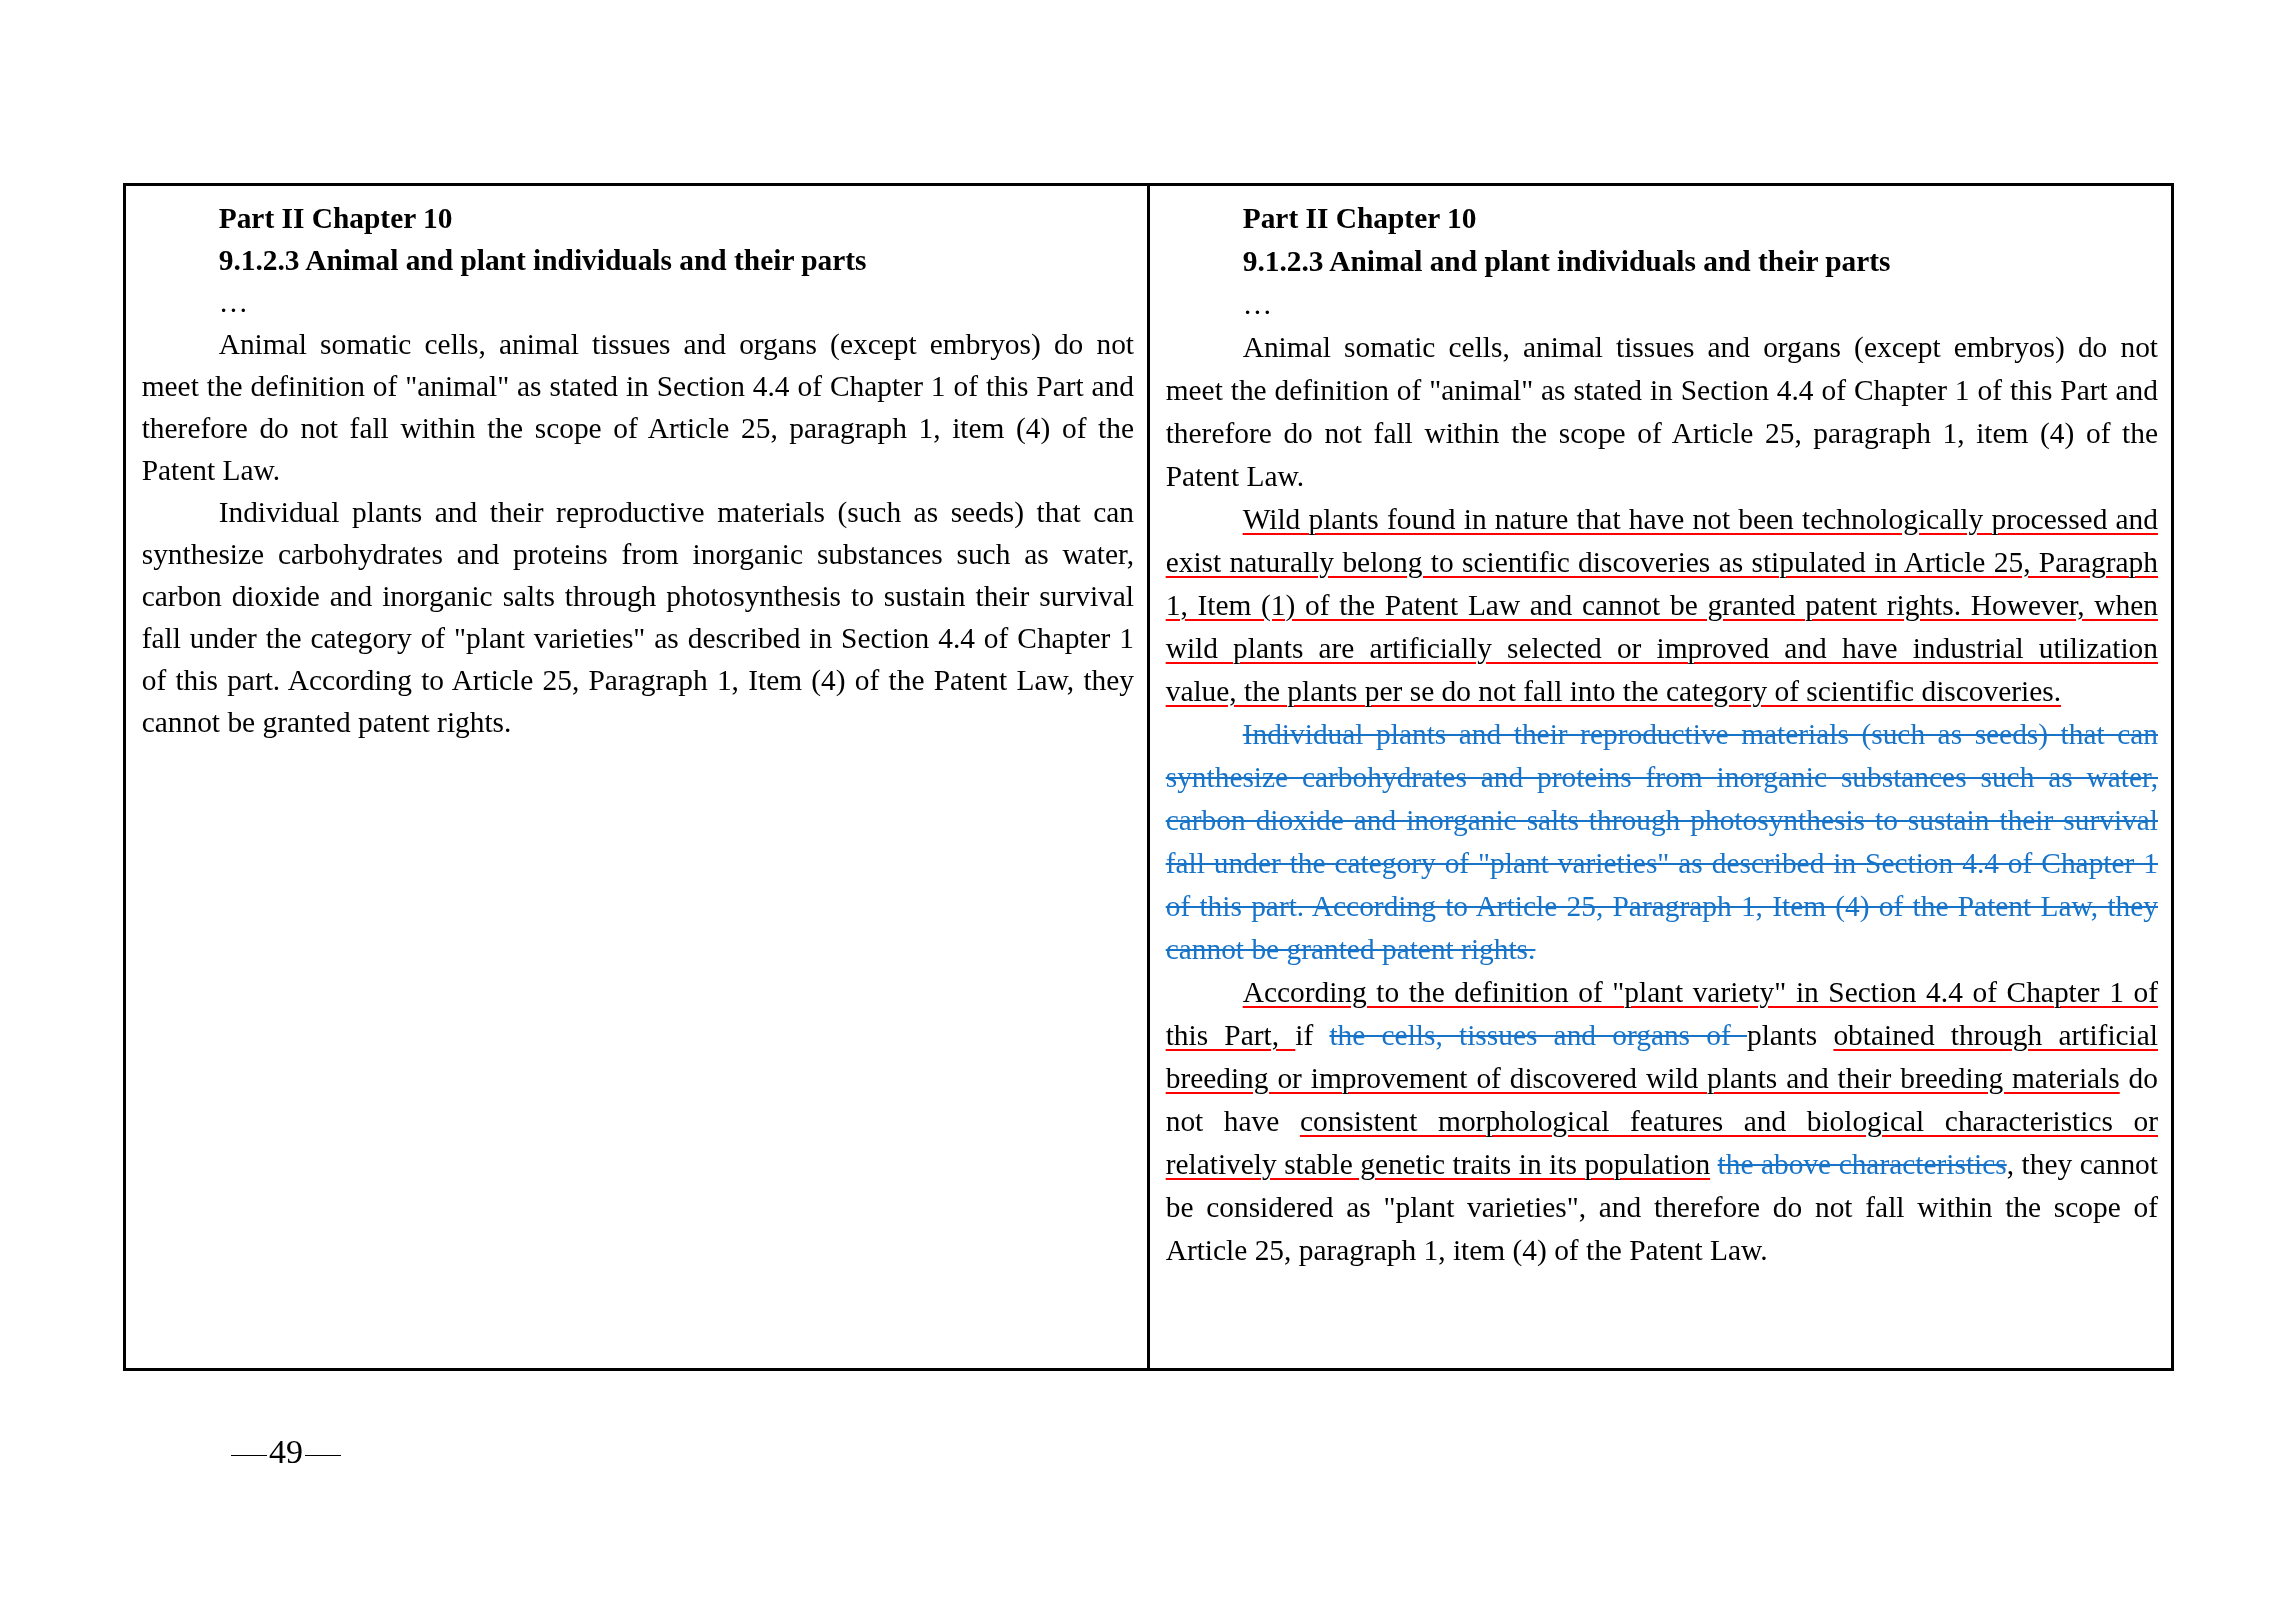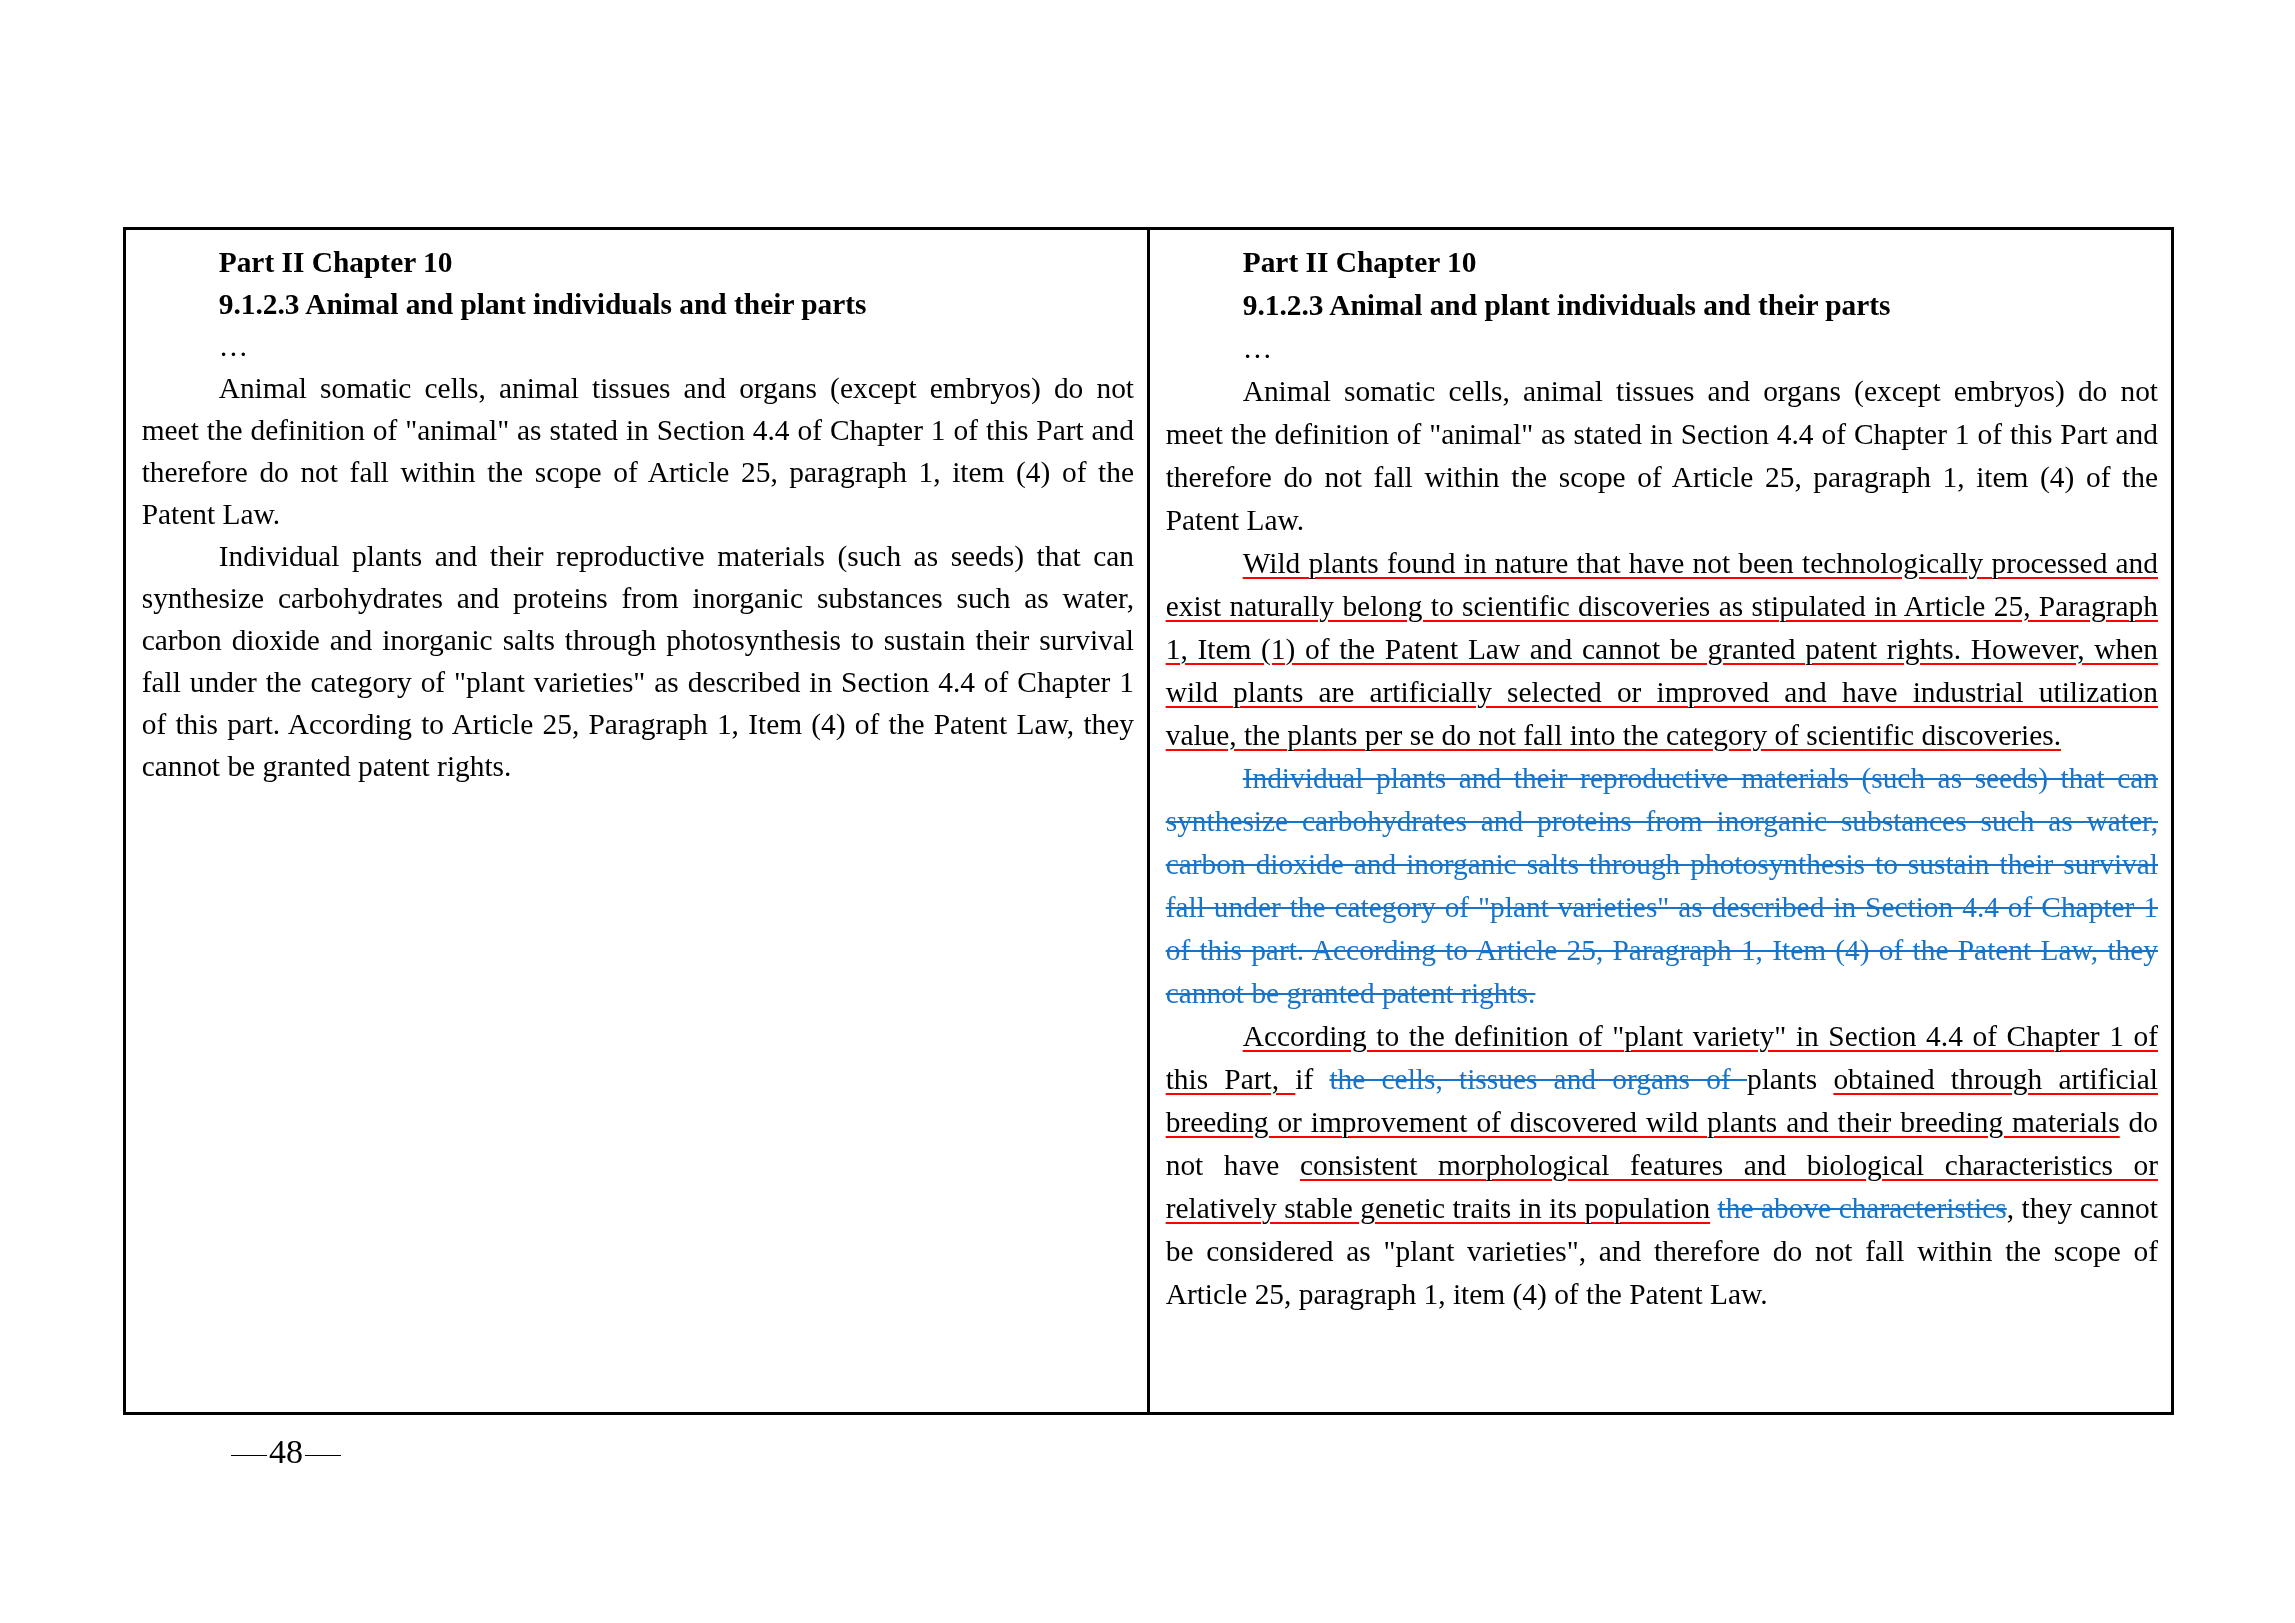--- a/index.html
+++ b/index.html
@@ -1,20 +1,20 @@
 <!DOCTYPE html>
 <html style="font-size:10.5px"><head>
 <meta charset="utf-8">
 <style>
   html, body { margin: 0; padding: 0; background: #ffffff; }
   body { width: 2295px; height: 1623px; position: relative; overflow: hidden;
          font-family: "Liberation Serif", "DejaVu Serif", serif; color: #000; }
   .page { position: absolute; left: 0; top: 0; width: 2295px; height: 1623px; }
   .table { position: absolute; left: 123px; top: 183px; width: 2051px; height: 1188px;
-           border: 3.9px solid #000; box-sizing: border-box; display: flex; margin-top: 44px; }
+           border: 3.9px solid #000; box-sizing: border-box; display: flex; }
   .col { box-sizing: border-box; height: 100%; }
   .col.left { width: 1024px; border-right: 3.9px solid #000; padding: 10.5px 13px 0 15.7px; }
   .col.right { flex: 1; padding: 10.5px 13px 0 15.7px; }
   .col p { margin: 0; font-size: 29.4px; text-align: justify; }
   .col.left p { line-height: 42px; }
   .col.right p { line-height: 43px; }
   .indent { text-indent: 77px; }
   .bold { font-weight: bold; }
   .ins { color: #000000; text-decoration: underline; text-decoration-color: #ff0000;
          text-decoration-thickness: 2px; text-underline-offset: 3.9px; }
@@ -47,16 +47,16 @@
       <p class="indent"><span class="ins">Wild plants found in nature that have not been technologically processed and exist naturally belong to scientific discoveries as stipulated in Article 25, Paragraph 1, Item (1) of the Patent Law and cannot be granted patent rights. However, when wild plants are artificially selected or improved and have industrial utilization value, the plants per se do not fall into the category of scientific discoveries.</span></p>
       <p class="indent"><span class="del">Individual plants and their reproductive materials (such as seeds) that can synthesize carbohydrates and proteins from inorganic substances such as water, carbon dioxide and inorganic salts through photosynthesis to sustain their survival fall under the category of "plant varieties" as described in Section 4.4 of Chapter 1 of this part. According to Article 25, Paragraph 1, Item (4) of the Patent Law, they cannot be granted patent rights.</span></p>
       <p class="indent">
         <span class="ins">According to the definition of "plant variety" in Section 4.4 of Chapter 1 of this Part, </span><span>if </span><span class="del">the cells, tissues and organs of </span><span>plants </span><span class="ins">obtained through artificial breeding or improvement of discovered wild plants and their breeding materials</span><span> do not have </span><span class="ins">consistent morphological features and biological characteristics or relatively stable genetic traits in its population</span><span> </span><span class="del">the above characteristics</span><span>, they cannot be considered as "plant varieties", and therefore do not fall within the scope of Article 25, paragraph 1, item (4) of the Patent Law.</span>
       </p>
     </div>
 
   </div>
 
   <div class="footer">
-    <span class="dash"></span><span>48</span><span class="dash"></span>
+    <span class="dash"></span><span>49</span><span class="dash"></span>
   </div>
 </div>
 
 
 </body></html>

